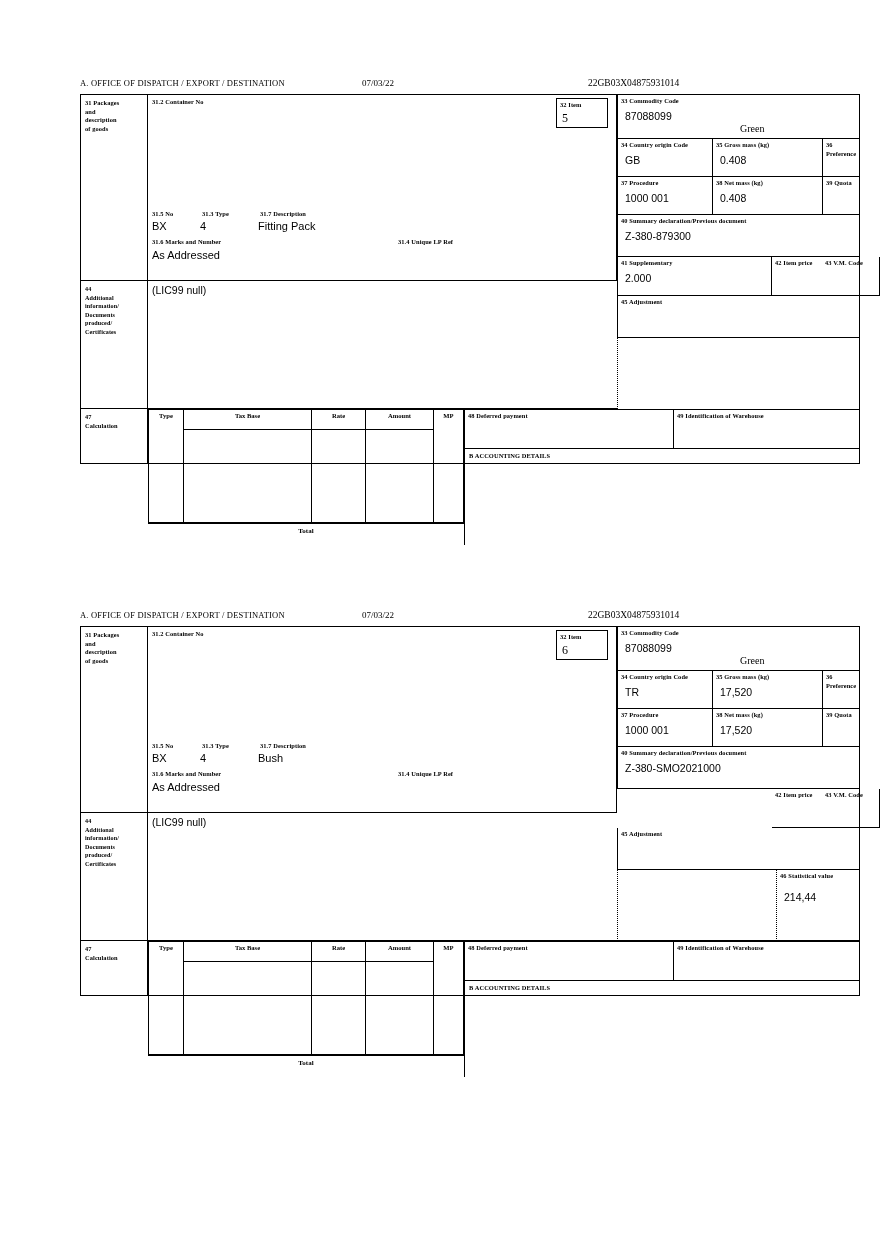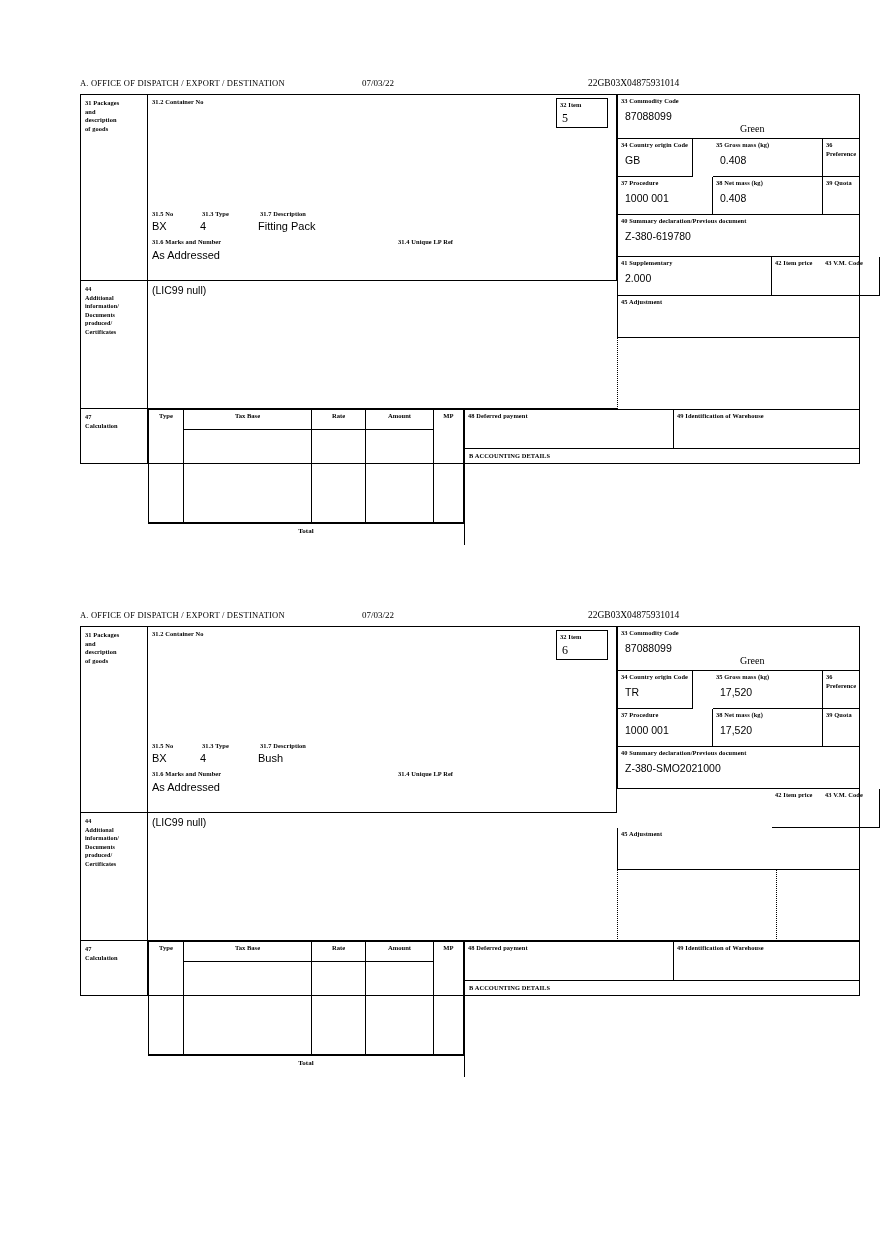--- a/index.html
+++ b/index.html
@@ -120,21 +120,21 @@
     padding-top: 3px;
     box-sizing: border-box;
   }
 
   .b48 { left: 383px; top: 314px; width: 210px; height: 40px; padding: 2px 3px; }
   .b49 { left: 593px; top: 314px; width: 186px; height: 40px; padding: 2px 3px; }
   .bacc { left: 383px; top: 354px; width: 396px; height: 96px; padding: 3px 4px; }
 
   
   .b33 { left: 536px; top: 0; width: 243px; height: 44px; padding: 2px 3px; }
-  .b34 { left: 536px; top: 44px; width: 76px; height: 38px; padding: 2px 3px; }
+  .b34 { left: 536px; top: 44px; width: 96px; height: 38px; padding: 2px 3px; }
   .b35 { left: 632px; top: 44px; width: 110px; height: 38px; padding: 2px 3px; }
   .b36 { left: 742px; top: 44px; width: 37px; height: 38px; padding: 2px 3px; }
   .b37 { left: 536px; top: 82px; width: 96px; height: 38px; padding: 2px 3px; }
   .b38 { left: 632px; top: 82px; width: 110px; height: 38px; padding: 2px 3px; }
   .b39 { left: 742px; top: 82px; width: 37px; height: 38px; padding: 2px 3px; }
   .b40 { left: 536px; top: 120px; width: 243px; height: 42px; padding: 2px 3px; }
   .b41 { left: 536px; top: 162px; width: 155px; height: 39px; padding: 2px 3px; }
   .b42 { left: 691px; top: 162px; width: 108px; height: 39px; padding: 2px 3px; }
   .b45 { left: 536px; top: 201px; width: 243px; height: 42px; padding: 2px 3px; }
   .b46area { left: 536px; top: 243px; width: 243px; height: 71px; }
@@ -237,21 +237,21 @@
         <div class="lbl">38 Net mass (kg)</div>
         <div class="val val-pad">0.408</div>
       </div>
       <div class="cell b39 bb">
         <div class="lbl">39 Quota</div>
         <div class="val val-pad"></div>
       </div>
 
       <div class="cell b40 bl bb">
         <div class="lbl">40 Summary declaration/Previous document</div>
-        <div class="val val-pad">Z-380-619780</div>
+        <div class="val val-pad">Z-380-879300</div>
       </div>
 
       <div class="cell b41 bl bb br">
         <div class="lbl">41 Supplementary</div>
         <div class="val val-pad">2.000</div>
       </div>
       <div class="cell b42 bb br">
         <div class="lbl">42 Item price</div>
         <div class="val val-pad"></div>
       </div>
@@ -434,20 +434,24 @@
         <div class="val">(LIC99 null)</div>
       </div>
 
       <div class="cell b45 bl bb">
         <div class="lbl">45 Adjustment</div>
         <div class="val val-pad"></div>
       </div>
 
       <div class="cell b46area bb">
         <div class="b46dotted"></div>
+        <div class="b46">
+          <div class="lbl">46 Statistical value</div>
+          <div class="val val-pad" style="padding-top:10px">214,44</div>
+        </div>
       </div>
       <div class="leftdot"></div>
 
       <div class="cell b47lbl br">
         <div class="lbl">47</div>
         <div class="lbl">Calculation</div>
       </div>
 
       <div class="cell b47main">
         <div class="calcgrid">

